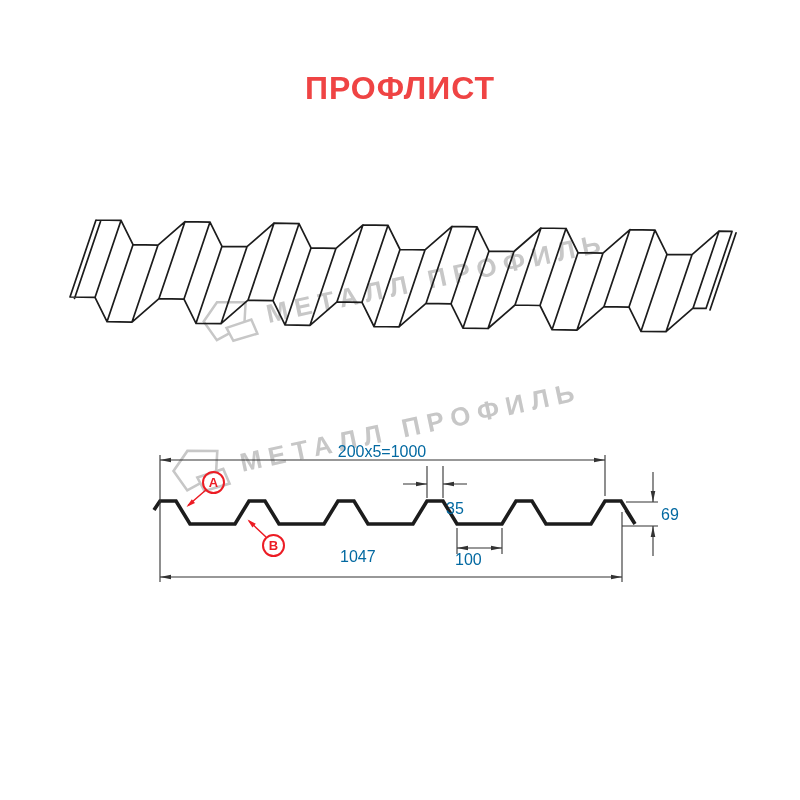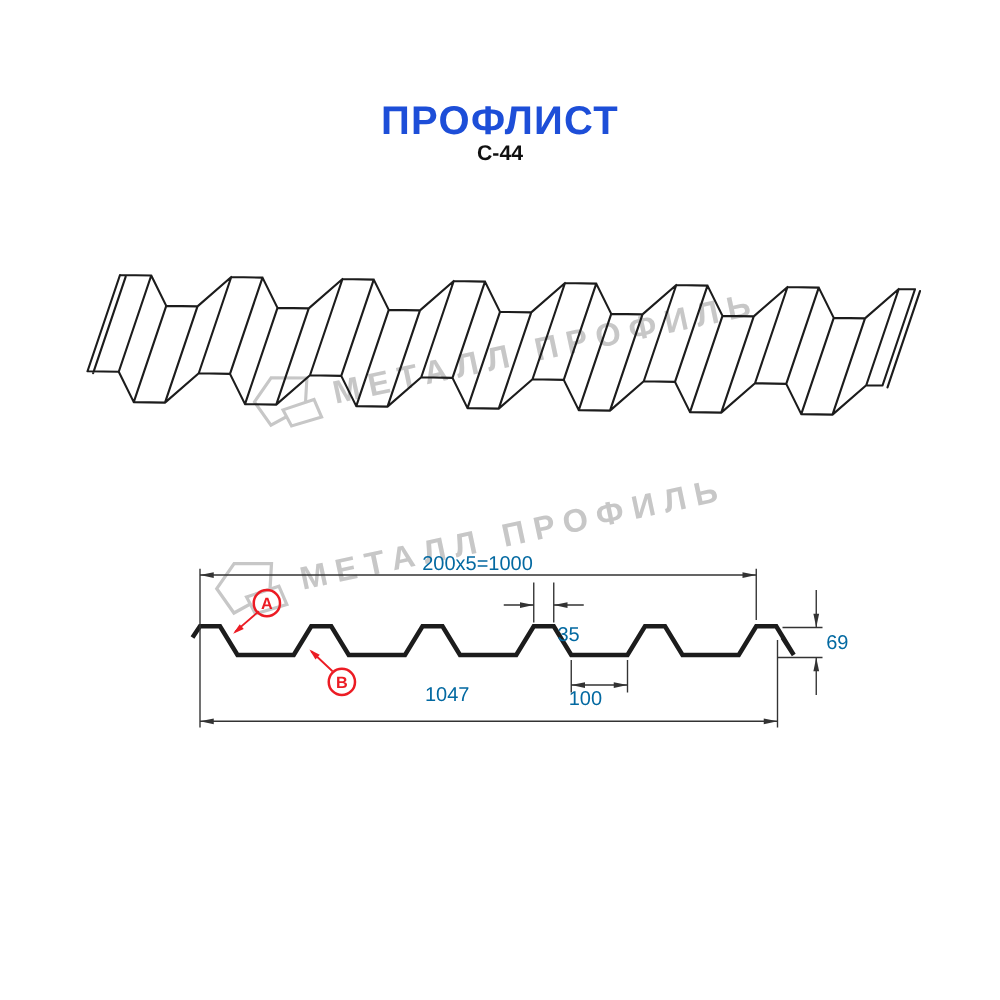--- a/index.html
+++ b/index.html
@@ -1,21 +1,21 @@
 <!DOCTYPE html>
 <html><head>
 <meta charset="utf-8">
 <style>
   html,body{margin:0;padding:0;background:#fff;}
   #page{position:relative;width:800px;height:800px;background:#ffffff;overflow:hidden;
         font-family:"Liberation Sans",sans-serif;color:#1c1c1c;}
   .abs{position:absolute;}
   
-  #title{left:0;top:78px;width:800px;text-align:center;font-size:32px;font-weight:bold;
-         letter-spacing:1px;color:#1d4ed8;}
+  #title{left:0;top:70px;width:800px;text-align:center;font-size:32px;font-weight:bold;
+         letter-spacing:1px;color:#ef4444;}
   #subtitle{left:0;top:113px;width:800px;text-align:center;font-size:17px;font-weight:bold;color:#111;}
   
   #footer{left:0;top:705px;width:800px;text-align:center;font-size:16px;font-weight:600;
           letter-spacing:.4px;color:#222;}
   
   .wm{display:flex;align-items:center;gap:10px;transform:rotate(-12deg);
       transform-origin:left center;pointer-events:none;}
   .wm-text{font-size:26px;font-weight:bold;letter-spacing:7px;color:#c7c7c7;white-space:nowrap;}
   #wm1{left:202px;top:303px;}
   #wm2{left:170px;top:452px;}
@@ -33,21 +33,20 @@
            color:#ec1c24;font-size:13px;font-weight:bold;line-height:19px;text-align:center;}
   #callout-a{left:202px;top:471px;}
   #callout-b{left:262px;top:534px;}
 </style>
 </head>
 <body>
 
 <div id="page">
 
   <div id="title" class="abs">ПРОФЛИСТ</div>
-  <div id="subtitle" class="abs">С-44</div>
 
   <div id="wm1" class="abs wm">
     <span>
       <svg width="56" height="46" viewBox="0 0 56 46">
         <polygon points="3,19 20,3 48,9 42,31 12,40" fill="none" stroke="#c7c7c7" stroke-width="2.5"></polygon>
         <polygon points="24,30 50,27 53,42 28,44" fill="#ffffff" stroke="#c7c7c7" stroke-width="2.5"></polygon>
       </svg>
     </span>
     <span class="wm-text">МЕТАЛЛ ПРОФИЛЬ</span>
   </div>

